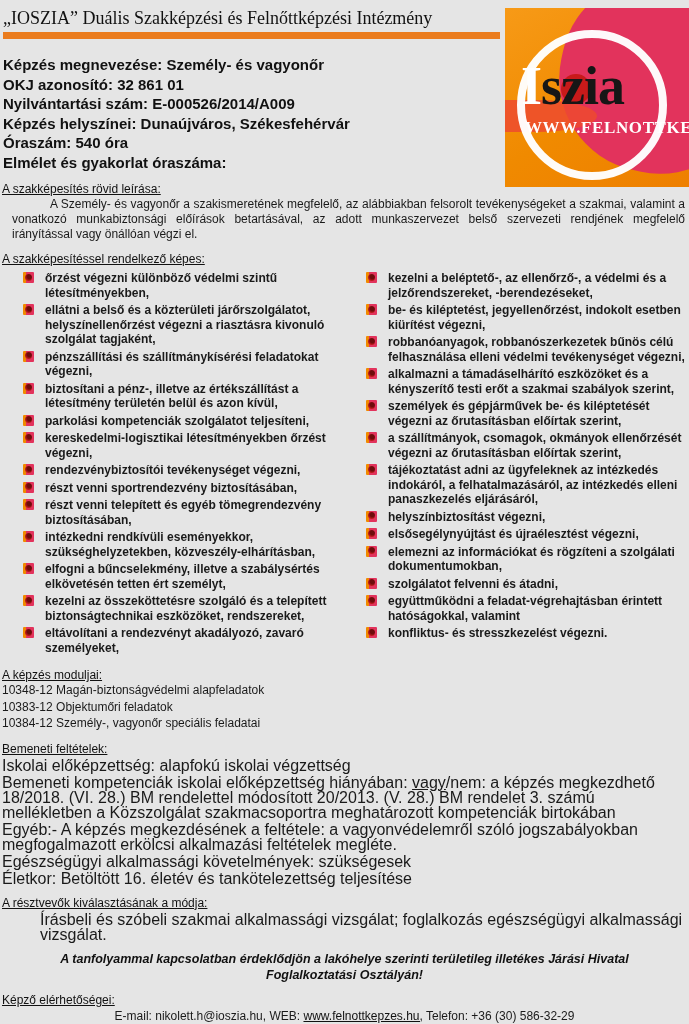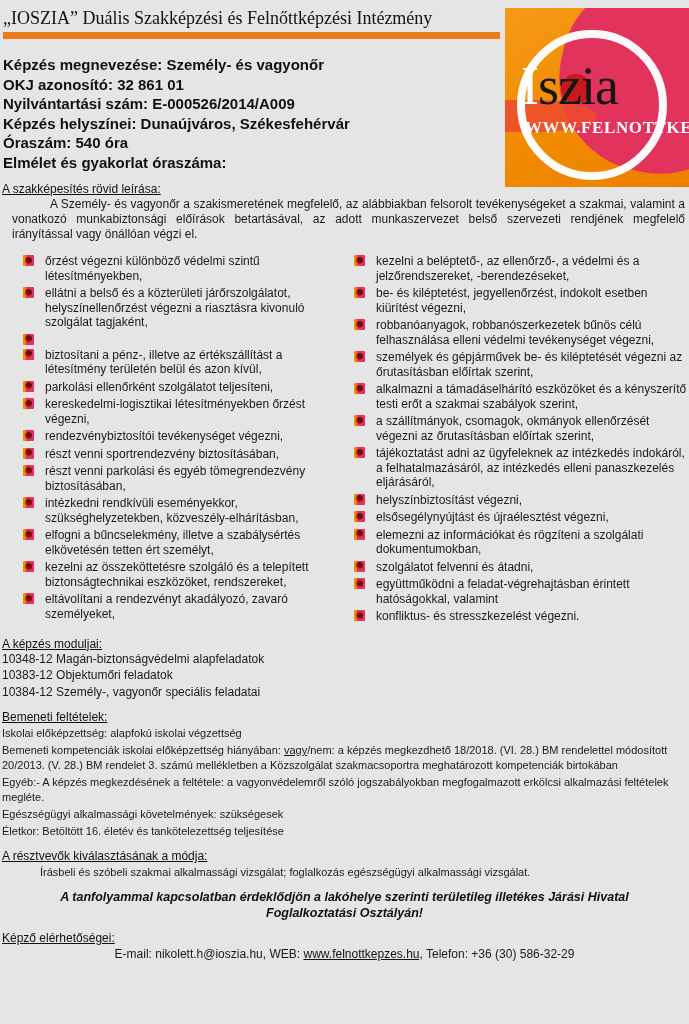--- a/index.html
+++ b/index.html
@@ -39,21 +39,21 @@
   .logo-ring {
     position:absolute; left:12px; top:22px; width:150px; height:150px;
     border:8px solid rgba(255,255,255,.97); border-radius:50%;
   }
   .logo-dot {
     position:absolute; left:56px; top:66px; width:30px; height:30px;
     border-radius:50%; background:#C81A1A;
   }
   .logo-word {
     position:absolute; left:16px; top:48px;
-    font-family:"Liberation Serif", serif; font-weight:normal;
+    font-family:"Liberation Serif", serif; font-weight:bold;
     font-size:54px; line-height:60px; letter-spacing:-1px;
   }
   .logo-word .w { color:#ffffff; }
   .logo-word .b { color:#161616; }
   .logo-site {
     position:absolute; left:20px; top:110px;
     font-family:"Liberation Serif", serif; font-weight:bold;
     font-size:17px; color:#ffffff; letter-spacing:.6px;
   }
 
@@ -65,40 +65,40 @@
   .section-heading {
     margin:10px 0 1px 2px; font-size:12px; color:#111;
     text-decoration:underline;
   }
   .description {
     margin:1px 4px 0 12px; font-size:12px; line-height:15px;
     text-align:justify; text-indent:38px;
   }
 
   
-  .caps { display:grid; grid-template-columns:343px 1fr; column-gap:4px; margin-top:12px; }
+  .caps { display:grid; grid-template-columns:343px 1fr; column-gap:16px; margin-top:5px;font-weight:bold; }
   .caps ul { list-style:none; }
   .caps li { display:flex; align-items:flex-start; margin-bottom:3px; font-size:12px; line-height:14.5px; }
   .caps .col-left li { padding-left:23px; }
   .caps .col-right li { padding-left:7px; }
   .cap-icon {
     flex:none; width:11px; height:11px; margin:1px 11px 0 0;
     background:linear-gradient(90deg,#F08A00 0 28%, #E2335C 28% 100%);
     position:relative; border-radius:1px;
   }
   .cap-icon::after {
     content:""; position:absolute; left:2px; top:1.5px; width:7px; height:7px;
     border-radius:50%;
     background:radial-gradient(circle at 62% 38%, #6E0C0C 0 34%, #C41C1C 70%, #F06A00 100%);
   }
 
   
   .plain { margin-left:2px; font-size:12px; line-height:15.5px; }
   .plain div { margin-bottom:1px; }
-  .entry-line { margin:2px 4px 2px 2px; font-size:11px; line-height:15px; }
+  .entry-line { margin:2px 4px 2px 2px; font-size:16px; line-height:15px; }
   .uline { text-decoration:underline; }
   .indented { padding-left:38px; }
 
   .notice {
     margin:9px 30px 8px 30px; text-align:center;
     font-weight:bold; font-style:italic; font-size:12.5px; line-height:16px; color:#111;
   }
   .contact-line { text-align:center; font-size:12px; margin-top:2px; }
   .contact-line .link { text-decoration:underline; color:#111; }
 </style>
@@ -126,65 +126,67 @@
     <div>OKJ azonosító: 32 861 01</div>
     <div>Nyilvántartási szám: E-000526/2014/A009</div>
     <div>Képzés helyszínei: Dunaújváros, Székesfehérvár</div>
     <div>Óraszám: 540 óra</div>
     <div>Elmélet és gyakorlat óraszáma:</div>
   </div>
 
   <div class="section-heading">A szakképesítés rövid leírása:</div>
   <p class="description">A Személy- és vagyonőr a szakismeretének megfelelő, az alábbiakban felsorolt tevékenységeket a szakmai, valamint a vonatkozó munkabiztonsági előírások betartásával, az adott munkaszervezet belső szervezeti rendjének megfelelő irányítással vagy önállóan végzi el.</p>
 
+  <div class="section-heading">A szakképesítéssel rendelkező képes:</div>
   <div class="caps">
     <ul class="col-left">
 
         <li>
           <span class="cap-icon"></span>
           <span>őrzést végezni különböző védelmi szintű létesítményekben,</span>
         </li>
 
         <li>
           <span class="cap-icon"></span>
           <span>ellátni a belső és a közterületi járőrszolgálatot, helyszínellenőrzést végezni a riasztásra kivonuló szolgálat tagjaként,</span>
         </li>
 
         <li>
           <span class="cap-icon"></span>
+          <span>pénzszállítási és szállítmánykísérési feladatokat végezni,</span>
         </li>
 
         <li>
           <span class="cap-icon"></span>
           <span>biztosítani a pénz-, illetve az értékszállítást a létesítmény területén belül és azon kívül,</span>
         </li>
 
         <li>
           <span class="cap-icon"></span>
-          <span>parkolási ellenőrként szolgálatot teljesíteni,</span>
+          <span>parkolási kompetenciák szolgálatot teljesíteni,</span>
         </li>
 
         <li>
           <span class="cap-icon"></span>
           <span>kereskedelmi-logisztikai létesítményekben őrzést végezni,</span>
         </li>
 
         <li>
           <span class="cap-icon"></span>
           <span>rendezvénybiztosítói tevékenységet végezni,</span>
         </li>
 
         <li>
           <span class="cap-icon"></span>
           <span>részt venni sportrendezvény biztosításában,</span>
         </li>
 
         <li>
           <span class="cap-icon"></span>
-          <span>részt venni parkolási és egyéb tömegrendezvény biztosításában,</span>
+          <span>részt venni telepített és egyéb tömegrendezvény biztosításában,</span>
         </li>
 
         <li>
           <span class="cap-icon"></span>
           <span>intézkedni rendkívüli eseményekkor, szükséghelyzetekben, közveszély-elhárításban,</span>
         </li>
 
         <li>
           <span class="cap-icon"></span>
           <span>elfogni a bűncselekmény, illetve a szabálysértés elkövetésén tetten ért személyt,</span>
@@ -212,26 +214,26 @@
           <span>be- és kiléptetést, jegyellenőrzést, indokolt esetben kiürítést végezni,</span>
         </li>
 
         <li>
           <span class="cap-icon"></span>
           <span>robbanóanyagok, robbanószerkezetek bűnös célú felhasználása elleni védelmi tevékenységet végezni,</span>
         </li>
 
         <li>
           <span class="cap-icon"></span>
+          <span>alkalmazni a támadáselhárító eszközöket és a kényszerítő testi erőt a szakmai szabályok szerint,</span>
+        </li>
+
+        <li>
+          <span class="cap-icon"></span>
           <span>személyek és gépjárművek be- és kiléptetését végezni az őrutasításban előírtak szerint,</span>
-        </li>
-
-        <li>
-          <span class="cap-icon"></span>
-          <span>alkalmazni a támadáselhárító eszközöket és a kényszerítő testi erőt a szakmai szabályok szerint,</span>
         </li>
 
         <li>
           <span class="cap-icon"></span>
           <span>a szállítmányok, csomagok, okmányok ellenőrzését végezni az őrutasításban előírtak szerint,</span>
         </li>
 
         <li>
           <span class="cap-icon"></span>
           <span>tájékoztatást adni az ügyfeleknek az intézkedés indokáról, a felhatalmazásáról, az intézkedés elleni panaszkezelés eljárásáról,</span>

